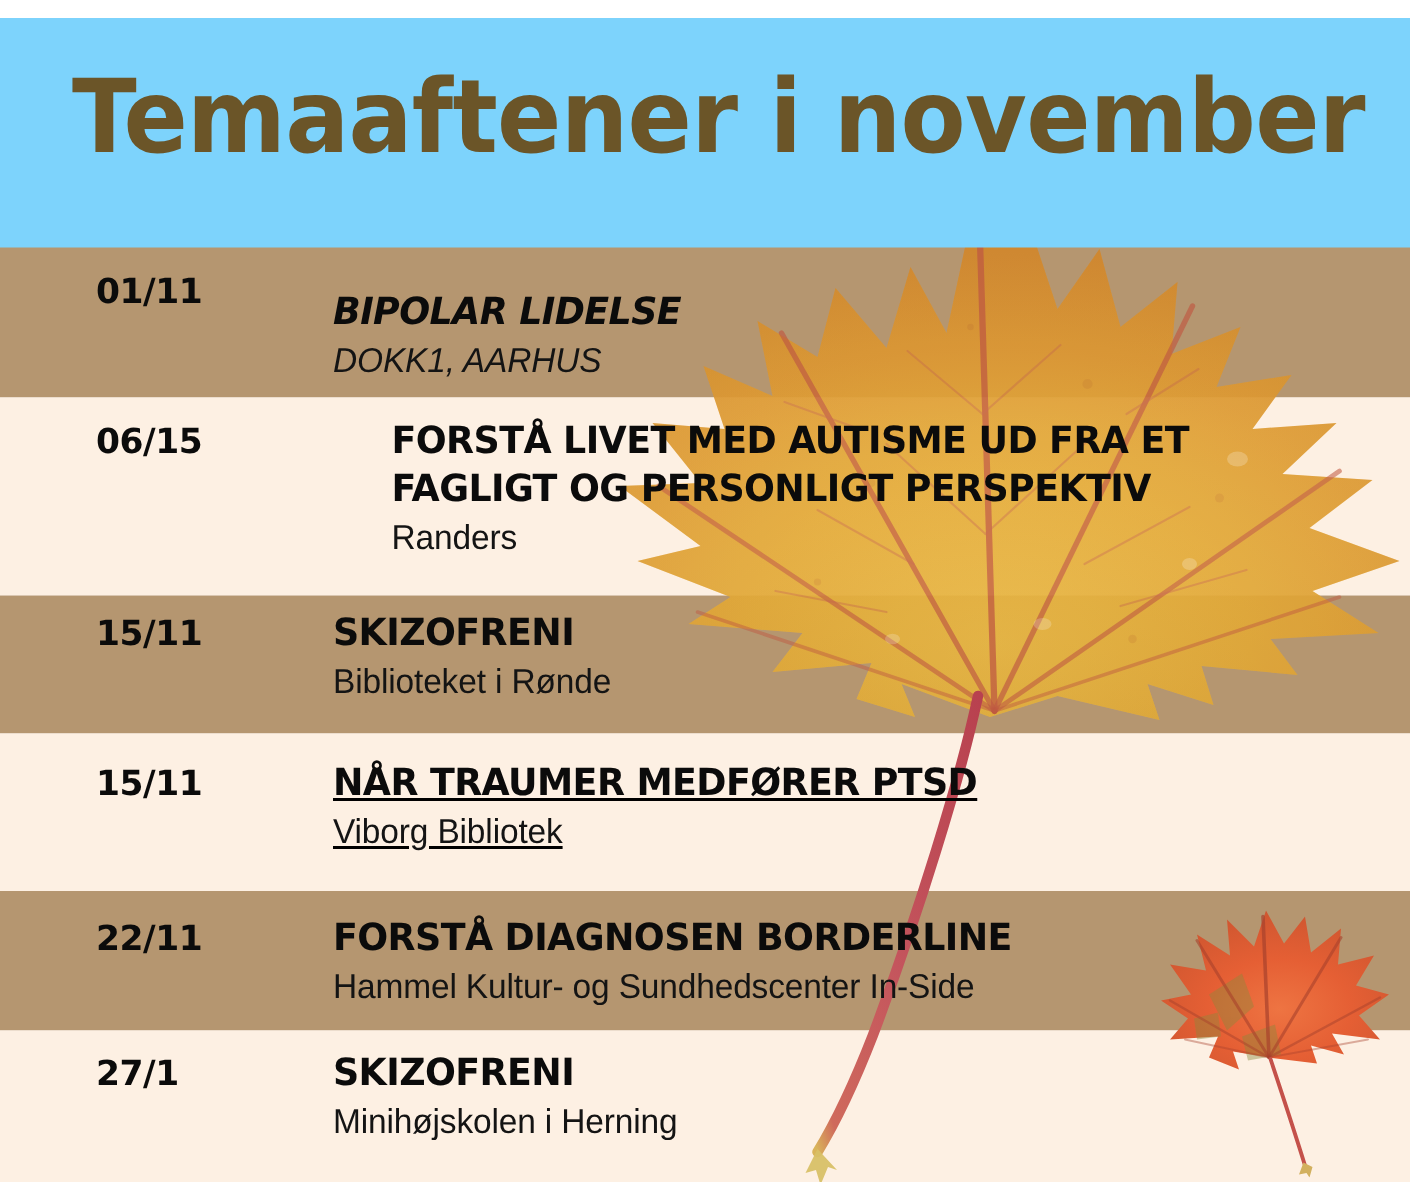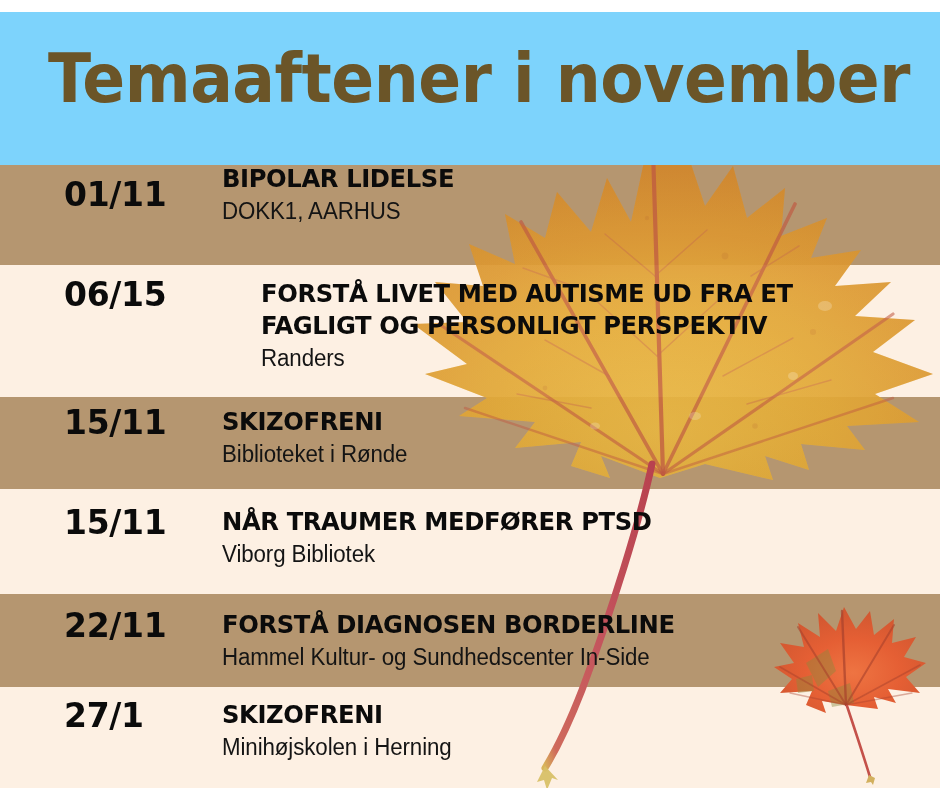--- a/index.html
+++ b/index.html
@@ -104,21 +104,21 @@
     position: absolute;
     left: 0;
     width: 940px;
     display: block;
   }
   .row-date {
     position: absolute;
     left: 64px;
     font-family: "DejaVu Sans", sans-serif;
     font-weight: 700;
-    font-size: 33px;
+    font-size: 23px;
     line-height: 30px;
     color: #0b0b0b;
     letter-spacing: -0.3px;
     white-space: nowrap;
   }
   .row-body {
     position: absolute;
     left: 222px;
     right: 10px;
   }
@@ -285,21 +285,21 @@
   </div>
 
   <div class="header">
     <div class="poster-title">Temaaftener i november</div>
   </div>
 
   <div class="rows">
 
     <div class="row">
       <div class="row-date" style="top:180px;">01/11</div>
-      <div class="row-body" style="top:163px;">
+      <div class="row-body" style="top:192px;font-style:italic;">
         <div class="row-title">BIPOLAR LIDELSE</div>
         <div class="row-venue">DOKK1, AARHUS</div>
       </div>
     </div>
 
     <div class="row">
       <div class="row-date" style="top:280px;">06/15</div>
       <div class="row-body" style="top:278px;margin-left:39px;">
         <div class="row-title">FORSTÅ LIVET MED AUTISME UD FRA ET</div>
         <div class="row-title">FAGLIGT OG PERSONLIGT PERSPEKTIV</div>
@@ -310,21 +310,21 @@
     <div class="row">
       <div class="row-date" style="top:408px;">15/11</div>
       <div class="row-body" style="top:406px;">
         <div class="row-title">SKIZOFRENI</div>
         <div class="row-venue">Biblioteket i Rønde</div>
       </div>
     </div>
 
     <div class="row">
       <div class="row-date" style="top:508px;">15/11</div>
-      <div class="row-body" style="top:506px;">
+      <div class="row-body" style="top:506px;text-decoration:underline;">
         <div class="row-title">NÅR TRAUMER MEDFØRER PTSD</div>
         <div class="row-venue">Viborg Bibliotek</div>
       </div>
     </div>
 
     <div class="row">
       <div class="row-date" style="top:611px;">22/11</div>
       <div class="row-body" style="top:609px;">
         <div class="row-title">FORSTÅ DIAGNOSEN BORDERLINE</div>
         <div class="row-venue">Hammel Kultur- og Sundhedscenter In-Side</div>

